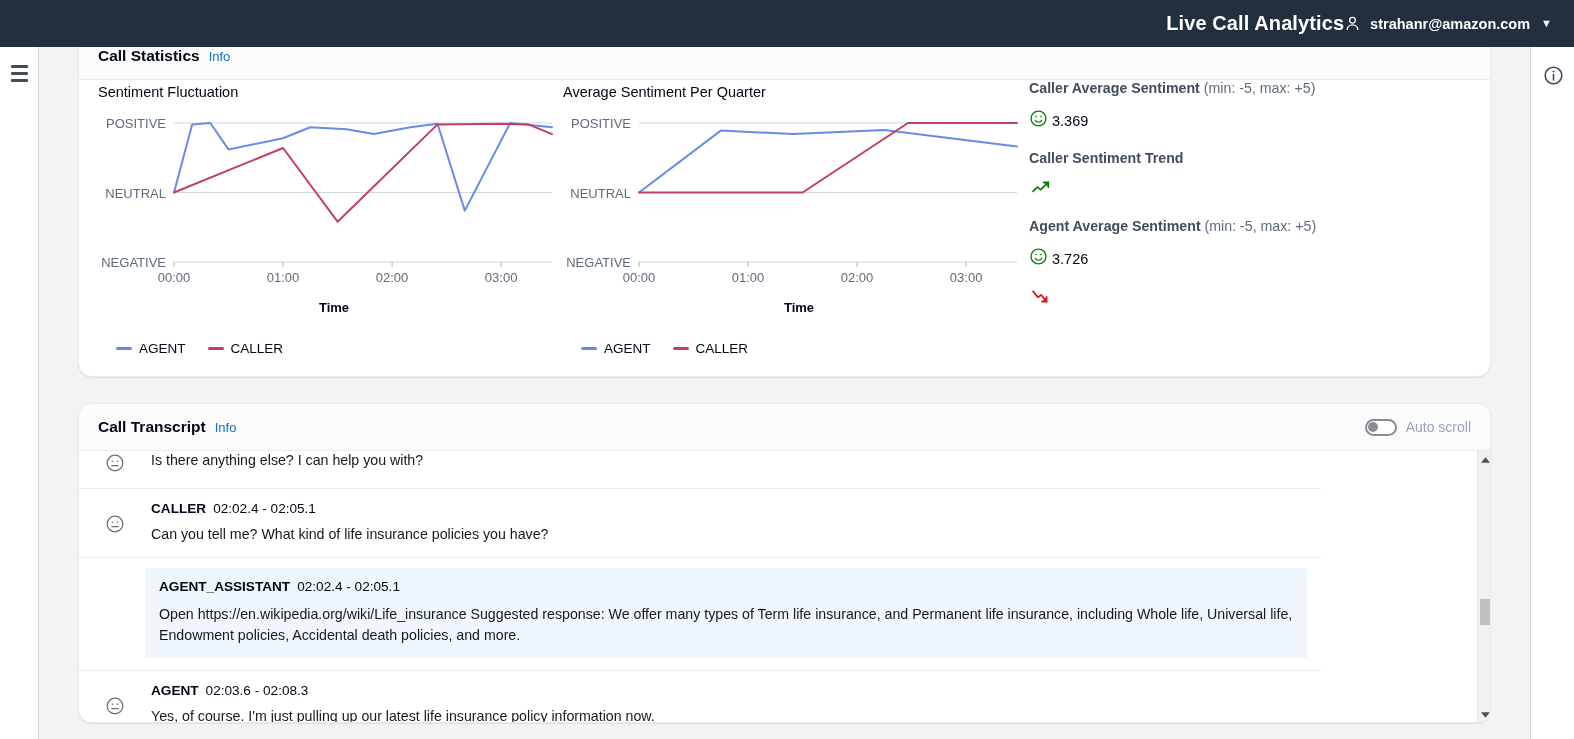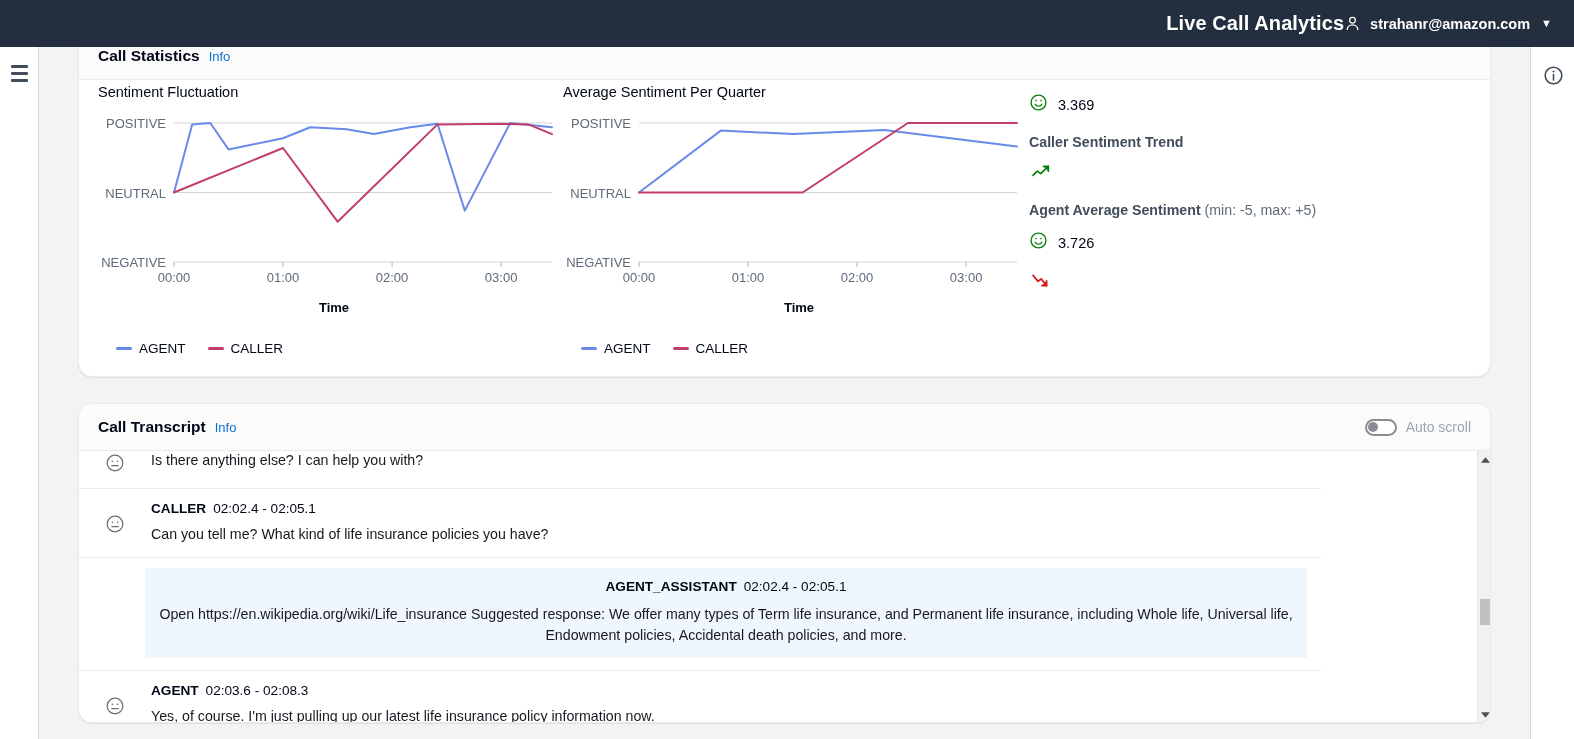--- a/index.html
+++ b/index.html
@@ -84,21 +84,21 @@
 
   .legend { display: flex; gap: 22px; margin-top: 26px; margin-left: 18px; align-items: center; }
   .legend-item { display: flex; align-items: center; gap: 7px; }
   .legend-swatch { width: 16px; height: 3.4px; border-radius: 2px; display: block; }
   .legend-text { font-size: 13.5px; color: #000716; }
 
   
   .metrics { position: absolute; left: 950px; top: 0; width: 440px; }
   .metric-label { font-size: 14.2px; font-weight: bold; color: #414d5c; margin-bottom: 0; }
   .metric-label .sub { font-weight: normal; color: #5f6b7a; }
-  .metric-value-row { display: flex; align-items: center; gap: 10px; margin: 13px 0 18px 0; }
+  .metric-value-row { display: flex; align-items: center; gap: 4px; margin: 13px 0 18px 0; }
   .metric-value { font-size: 14.5px; color: #000716; }
   .trend-row { margin: 13px 0 18px 2px; }
 
   
   .tx-body {
     position: absolute; left: 0; top: 47px; width: 1413px; height: 272px;
     overflow: hidden; background: #ffffff;
   }
   .tx-scrollarea { position: absolute; left: 0; top: 0; width: 1242px; height: 272px; }
 
@@ -108,21 +108,21 @@
   .tx-meta { font-size: 13.6px; color: #000716; margin-bottom: 9px; }
   .tx-speaker { font-weight: bold; }
   .tx-time { margin-left: 7px; font-weight: normal; }
   .tx-text { font-size: 14.2px; color: #16191f; line-height: 1.35; }
 
   .tx-row.partial { height: 38px; overflow: hidden; }
   .tx-row.partial .tx-main { padding-top: 0; }
   .tx-row.partial .tx-face { align-items: flex-start; }
 
   .assist-row { border-bottom: 1px solid #e9ebed; padding: 10px 14px 12px 66px; }
-  .assist-box { background: #eff6fc; padding: 11px 14px 13px 14px; text-align: center; }
+  .assist-box { background: #eff6fc; padding: 11px 14px 13px 14px; }
   .assist-meta { font-size: 13.6px; color: #000716; margin-bottom: 10px; }
   .assist-text { font-size: 14.2px; color: #16191f; line-height: 1.45; }
 
   
   .tx-scrollbar { position: absolute; right: 0; top: 0; width: 15px; height: 272px; background: #f1f1f1; border-left: 1px solid #e3e3e3; }
   .sb-arrow { position: absolute; left: 0; width: 15px; height: 15px; display: flex; align-items: center; justify-content: center; }
   .sb-arrow.up { top: 1px; }
   .sb-arrow.down { bottom: 1px; }
   .sb-thumb { position: absolute; left: 2px; width: 11px; top: 148px; height: 26px; background: #c1c1c1; }
 </style>
@@ -240,20 +240,24 @@
             </div>
             <div class="legend-item">
               <span class="legend-swatch" style="background:#c33d69"></span>
               <span class="legend-text">CALLER</span>
             </div>
           </div>
         </div>
 
         <div class="metrics">
 
+          <div class="metric-label">
+            <span>Caller Average Sentiment</span>
+            <span class="sub">(min: -5, max: +5)</span>
+          </div>
           <div class="metric-value-row">
             <span>
               <svg width="19" height="19" viewBox="0 0 24 24" fill="none" stroke="#037f0c" stroke-width="1.7">
                 <circle cx="12" cy="12" r="9.4"></circle>
                 <circle cx="8.9" cy="9.6" r="1.05" fill="#037f0c" stroke="none"></circle>
                 <circle cx="15.1" cy="9.6" r="1.05" fill="#037f0c" stroke="none"></circle>
                 <path d="M7.9 14.3c1 1.5 2.4 2.3 4.1 2.3s3.1-.8 4.1-2.3" stroke-linecap="round"></path>
               </svg>
             </span>
             <span class="metric-value">3.369</span>

